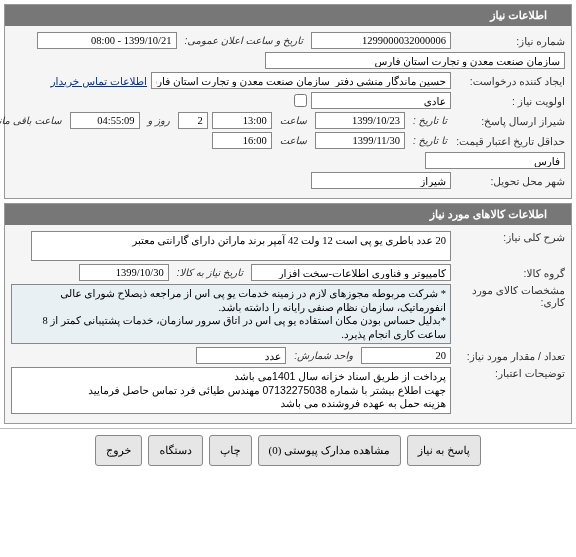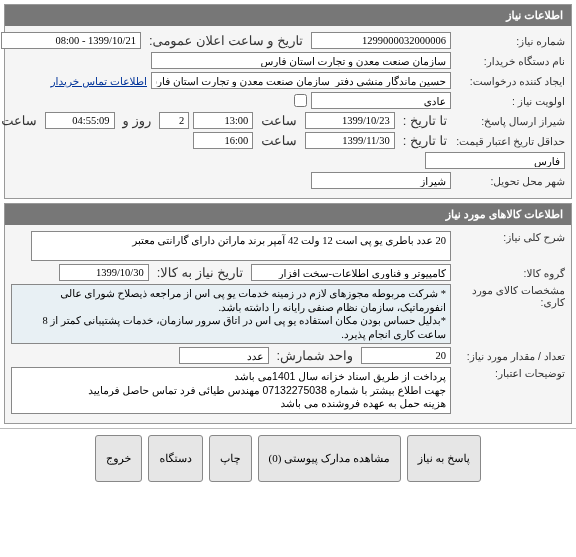--- a/index.html
+++ b/index.html
@@ -1,53 +1,52 @@
 <!DOCTYPE html>
 <html dir="rtl" lang="fa"><head>
 <meta charset="utf-8">
 <style>
 * { box-sizing: border-box; margin: 0; padding: 0; }
 body { font-family: Tahoma, Arial, sans-serif; font-size: 11px; background: #fff; direction: rtl; width: 576px; }
 .panel { border: 1px solid #999; margin: 4px; background: #f5f5f5; }
-.panel-header { background: #777; color: #fff; padding: 4px 8px; font-weight: bold; font-size: 11px; }
+.panel-header { background: #777; color: #fff; padding: 4px 24px; font-weight: bold; font-size: 11px; }
 .panel-body { padding: 6px; }
 .row { display: flex; align-items: center; margin-bottom: 3px; gap: 4px; }
 .label { width: 110px; text-align: right; color: #333; font-size: 10.5px; flex-shrink: 0; }
-.label-tiny { text-align: right; color: #333; font-size: 13px; flex-shrink: 0; padding: 0 4px; }
+.label-tiny { text-align: right; color: #333; font-size: 10px; flex-shrink: 0; padding: 0 4px; font-style: italic; }
 input[type=text], textarea { border: 1px solid #888; padding: 2px 4px; font-family: Tahoma; font-size: 10.5px; background: #fff; direction: rtl; }
 .inp-md { width: 140px; }
 .inp-lg { width: 300px; }
 .inp-sm { width: 90px; }
 .inp-xs { width: 70px; }
 .inp-ws { width: 60px; }
 textarea.ta { width: 420px; height: 50px; resize: none; line-height: 1.3; }
 textarea.ta-lg { width: 480px; height: 60px; resize: none; line-height: 1.3; background: #e8f0f4; }
 .multiline { width: 488px; border: 1px solid #888; padding: 2px 4px; background: #fff; font-size: 10.5px; min-height: 36px; line-height: 1.3; }
 .link { color: #003399; text-decoration: underline; cursor: pointer; font-size: 10.5px; }
 .chk { vertical-align: middle; }
 .button-row { display: flex; justify-content: center; gap: 6px; padding: 6px; border-top: 1px solid #bbb; }
-button { background: #e6e6e6; border: 1px solid #888; border-radius: 3px; padding: 16px 10px; font-family: Tahoma; font-size: 11px; cursor: pointer; }
+button { background: #e6e6e6; border: 1px solid #888; border-radius: 3px; padding: 8px 10px; font-family: Tahoma; font-size: 11px; cursor: pointer; }
 .hl { background: #fffac0; }
 </style>
 </head>
 <body>
 
 <div class="panel">
   <div class="panel-header">اطلاعات نیاز</div>
   <div class="panel-body">
 
     <div class="row">
       <span class="label">شماره نیاز:</span>
       <input type="text" class="inp-md" readonly="" value="1299000032000006" style="">
       <span class="label-tiny">تاریخ و ساعت اعلان عمومی:</span>
       <input type="text" class="inp-md" readonly="" value="1399/10/21 - 08:00" style="">
     </div>
 
     <div class="row">
-      <span class="label">نام دستگاه خریدار:</span>
       <input type="text" class="inp-lg" readonly="" value="سازمان صنعت معدن و تجارت استان فارس" style="">
     </div>
 
     <div class="row">
       <span class="label">ایجاد کننده درخواست:</span>
       <input type="text" class="inp-lg" readonly="" value="حسین ماندگار منشی دفتر  سازمان صنعت معدن و تجارت استان فارس" style="">
       <span class="link">اطلاعات تماس خریدار</span>
     </div>
 
     <div class="row">

